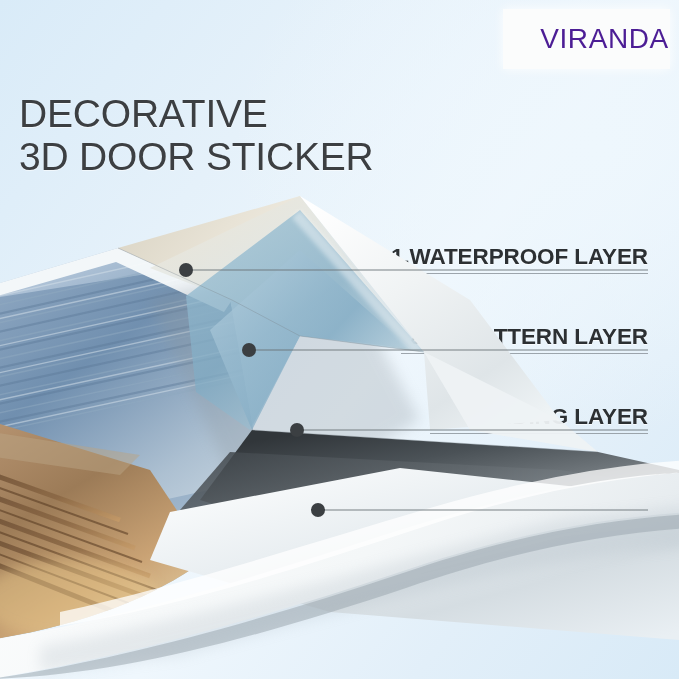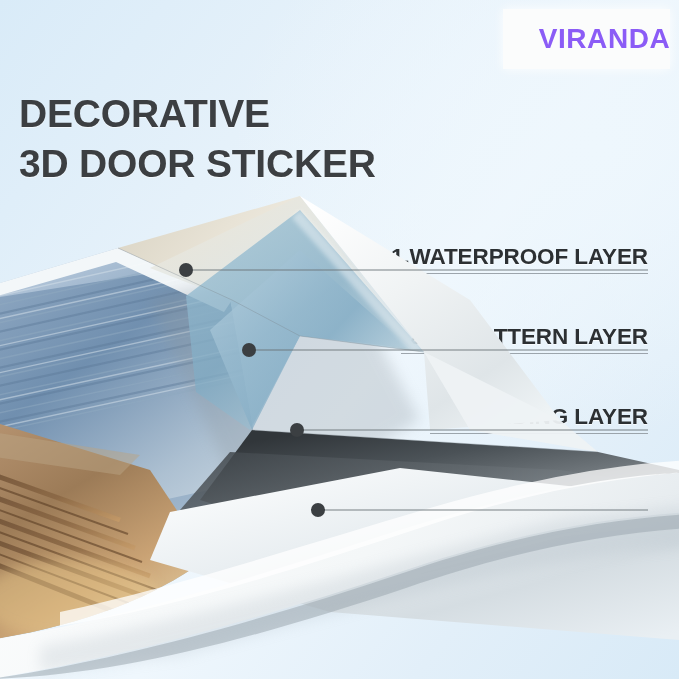--- a/index.html
+++ b/index.html
@@ -27,37 +27,37 @@
     border:1.4px solid #b9c3ca;border-radius:18px;
     background:#fdfefe;
     font-size:15.5px;letter-spacing:3.3px;
     color:#3a3f44;font-weight:400;
     white-space:nowrap;
   }
 
   .title{
     position:absolute;left:19px;top:66px;
     font-size:39px;line-height:43px;
-    font-weight:bold;letter-spacing:-0.2px;
+    font-weight:normal;letter-spacing:-0.2px;
     color:#3c3f42;
     text-shadow:0 1px 0 rgba(255,255,255,.55);
     white-space:nowrap;
   }
-  .title .l2{display:block;margin-top:7px;}
+  .title .l2{display:block;}
 
   .logo-box{
     position:absolute;left:503px;top:9px;
     width:167px;height:60px;
     background:#fbfcfc;
     display:flex;align-items:center;justify-content:center;
     box-shadow:0 0 10px rgba(255,255,255,.9);
   }
   .logo-box .logo-text{
-    font-size:28px;font-weight:bold;letter-spacing:0.6px;
-    color:#8b5cf6;
+    font-size:28px;font-weight:normal;letter-spacing:0.6px;
+    color:#4c1d95;
     margin-left:36px;
   }
 
   
   #artwork{position:absolute;left:0;top:0;width:679px;height:679px;z-index:10;}
 
   
   #callouts{position:absolute;left:0;top:0;width:679px;height:679px;z-index:60;}
 
   .callout{position:absolute;right:31px;}

